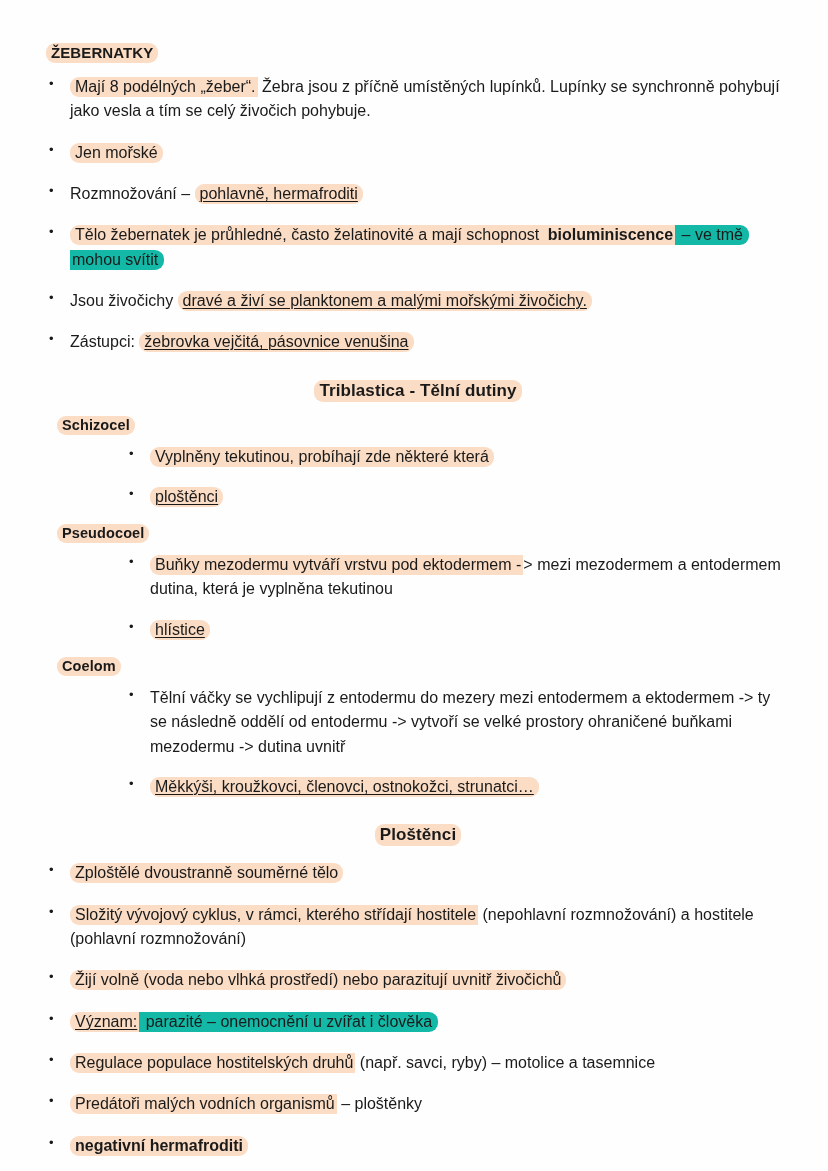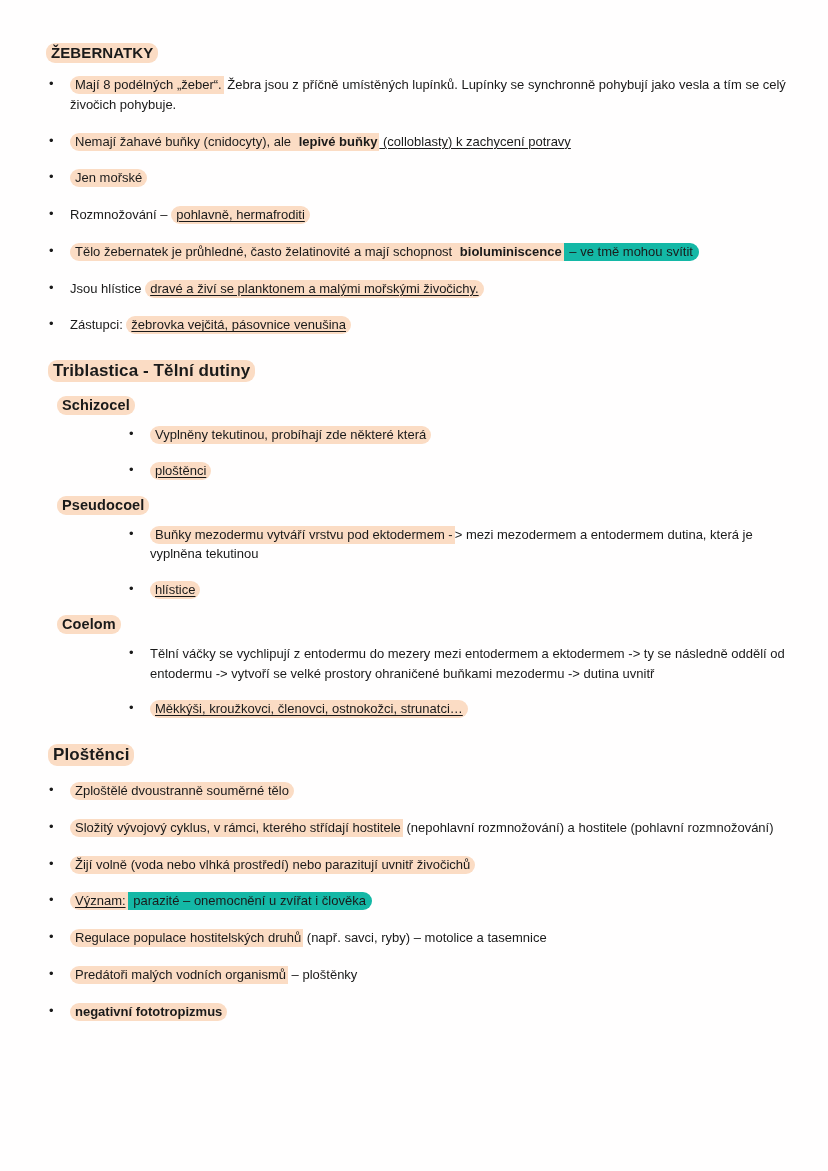--- a/index.html
+++ b/index.html
@@ -60,39 +60,40 @@
     font-size: 15px;
     font-weight: bold;
     margin: 0 0 14px 0;
     letter-spacing: .1px;
   }
   h2.doc-h2 {
     font-size: 17px;
     font-weight: bold;
     margin: 26px 0 16px 2px;
     letter-spacing: .1px;
+    text-align: center;
   }
   h3.doc-h3 {
     font-size: 14.5px;
     font-weight: bold;
     margin: 0 0 12px 11px;
     letter-spacing: .1px;
   }
 
   
   ul.bl {
     list-style: none;
     margin: 0;
     padding: 0;
   }
   ul.bl > li {
     position: relative;
     padding-left: 24px;
     margin-bottom: 17px;
-    font-size: 13px;
+    font-size: 16px;
     line-height: 1.52;
   }
   ul.bl > li:before {
     content: "\2022";
     position: absolute;
     left: 3px;
     top: -1px;
     font-size: 13px;
     color: #1a1a1a;
   }
@@ -109,38 +110,35 @@
   <div class="sec">
     <h1 class="doc-h1">
       <span class="hl">ŽEBERNATKY</span>
     </h1>
     <ul class="bl">
 
       <li>
         <span class="hl-head">Mají 8 podélných „žeber“.</span><span> Žebra jsou z příčně umístěných lupínků. Lupínky se synchronně pohybují jako vesla a tím se celý živočich pohybuje.</span>
       </li>
 
-      <li>
-        <span class="hl-head"> Nemají žahavé buňky (cnidocyty), ale </span><span class="hl-plain b">lepivé buňky</span><span class="u"> (colloblasty) k zachycení potravy</span>
-      </li>
 
       <li>
         <span class="hl">Jen mořské</span>
       </li>
 
       <li>
         <span>Rozmnožování – </span><span class="hl u">pohlavně, hermafroditi</span>
       </li>
 
       <li>
         <span class="hl-head">Tělo žebernatek je průhledné, často želatinovité a mají schopnost </span><span class="hl-plain b">bioluminiscence</span><span class="hl-tail"> – ve tmě mohou svítit</span>
       </li>
 
       <li>
-        <span>Jsou hlístice </span><span class="hl u">dravé a živí se planktonem a malými mořskými živočichy.</span>
+        <span>Jsou živočichy </span><span class="hl u">dravé a živí se planktonem a malými mořskými živočichy.</span>
       </li>
 
       <li>
         <span>Zástupci: </span><span class="hl u">žebrovka vejčitá,  pásovnice venušina</span>
       </li>
 
     </ul>
   </div>
 
   <div class="sec">
@@ -209,19 +207,19 @@
 
       <li>
         <span class="hl-head">Regulace populace hostitelských druhů</span><span> (např. savci, ryby) – motolice a tasemnice</span>
       </li>
 
       <li>
         <span class="hl-head">Predátoři malých vodních organismů</span><span> – ploštěnky</span>
       </li>
 
       <li>
-        <span class="hl b">negativní fototropizmus</span>
+        <span class="hl b">negativní hermafroditi</span>
       </li>
 
     </ul>
   </div>
 
 </div>
 
 </body></html>

